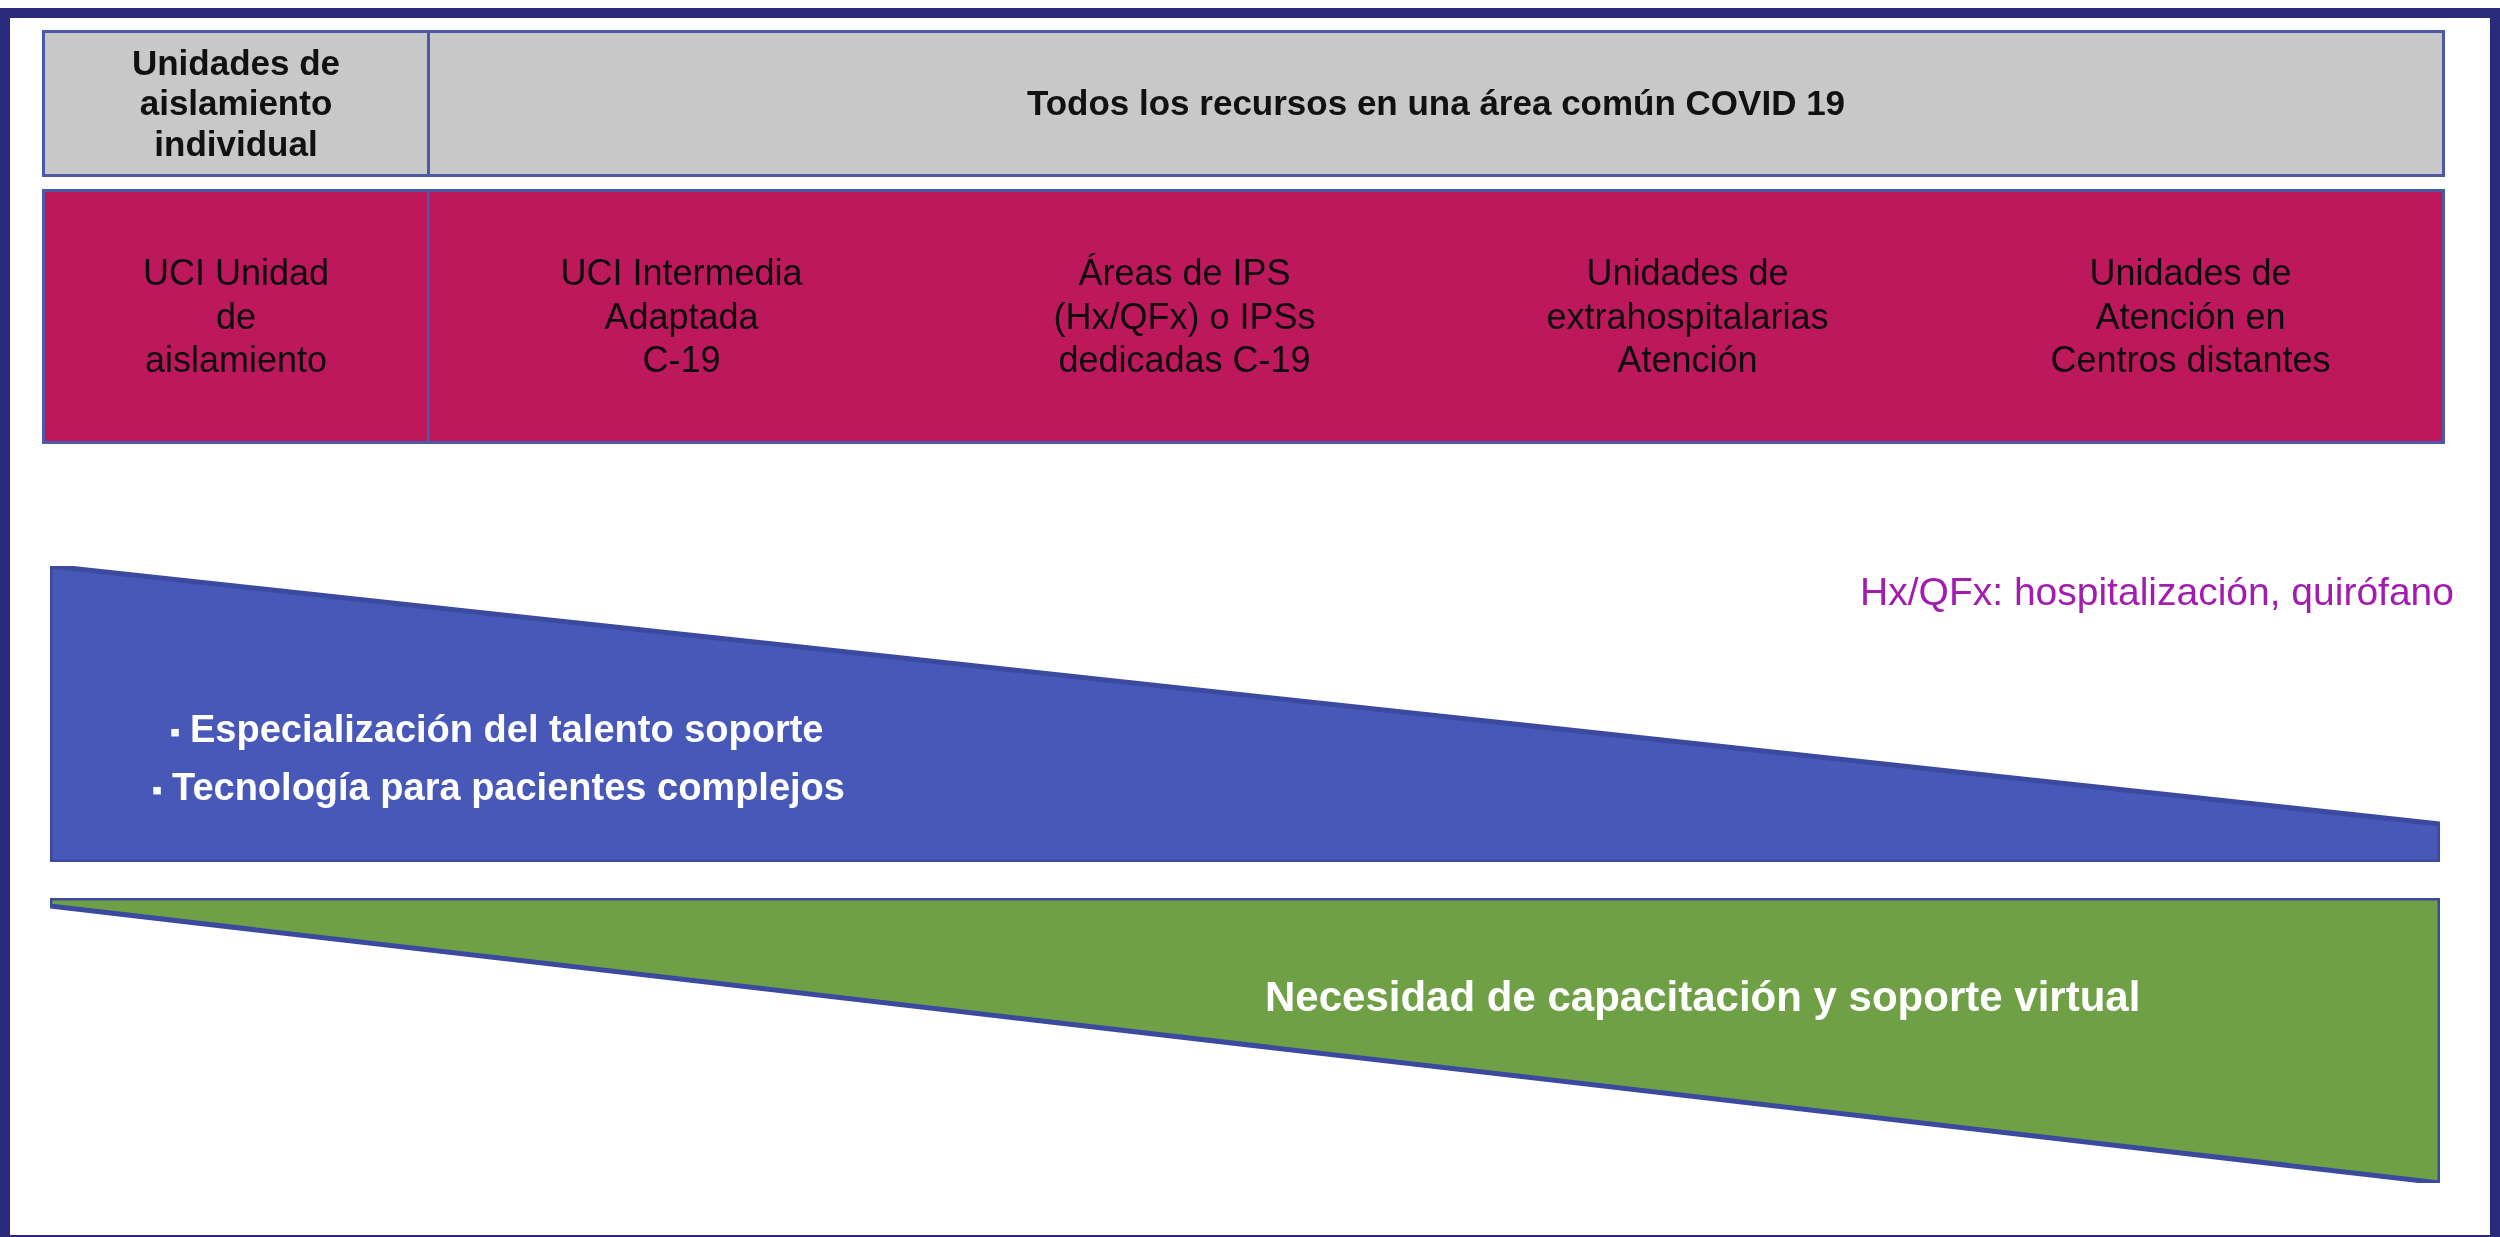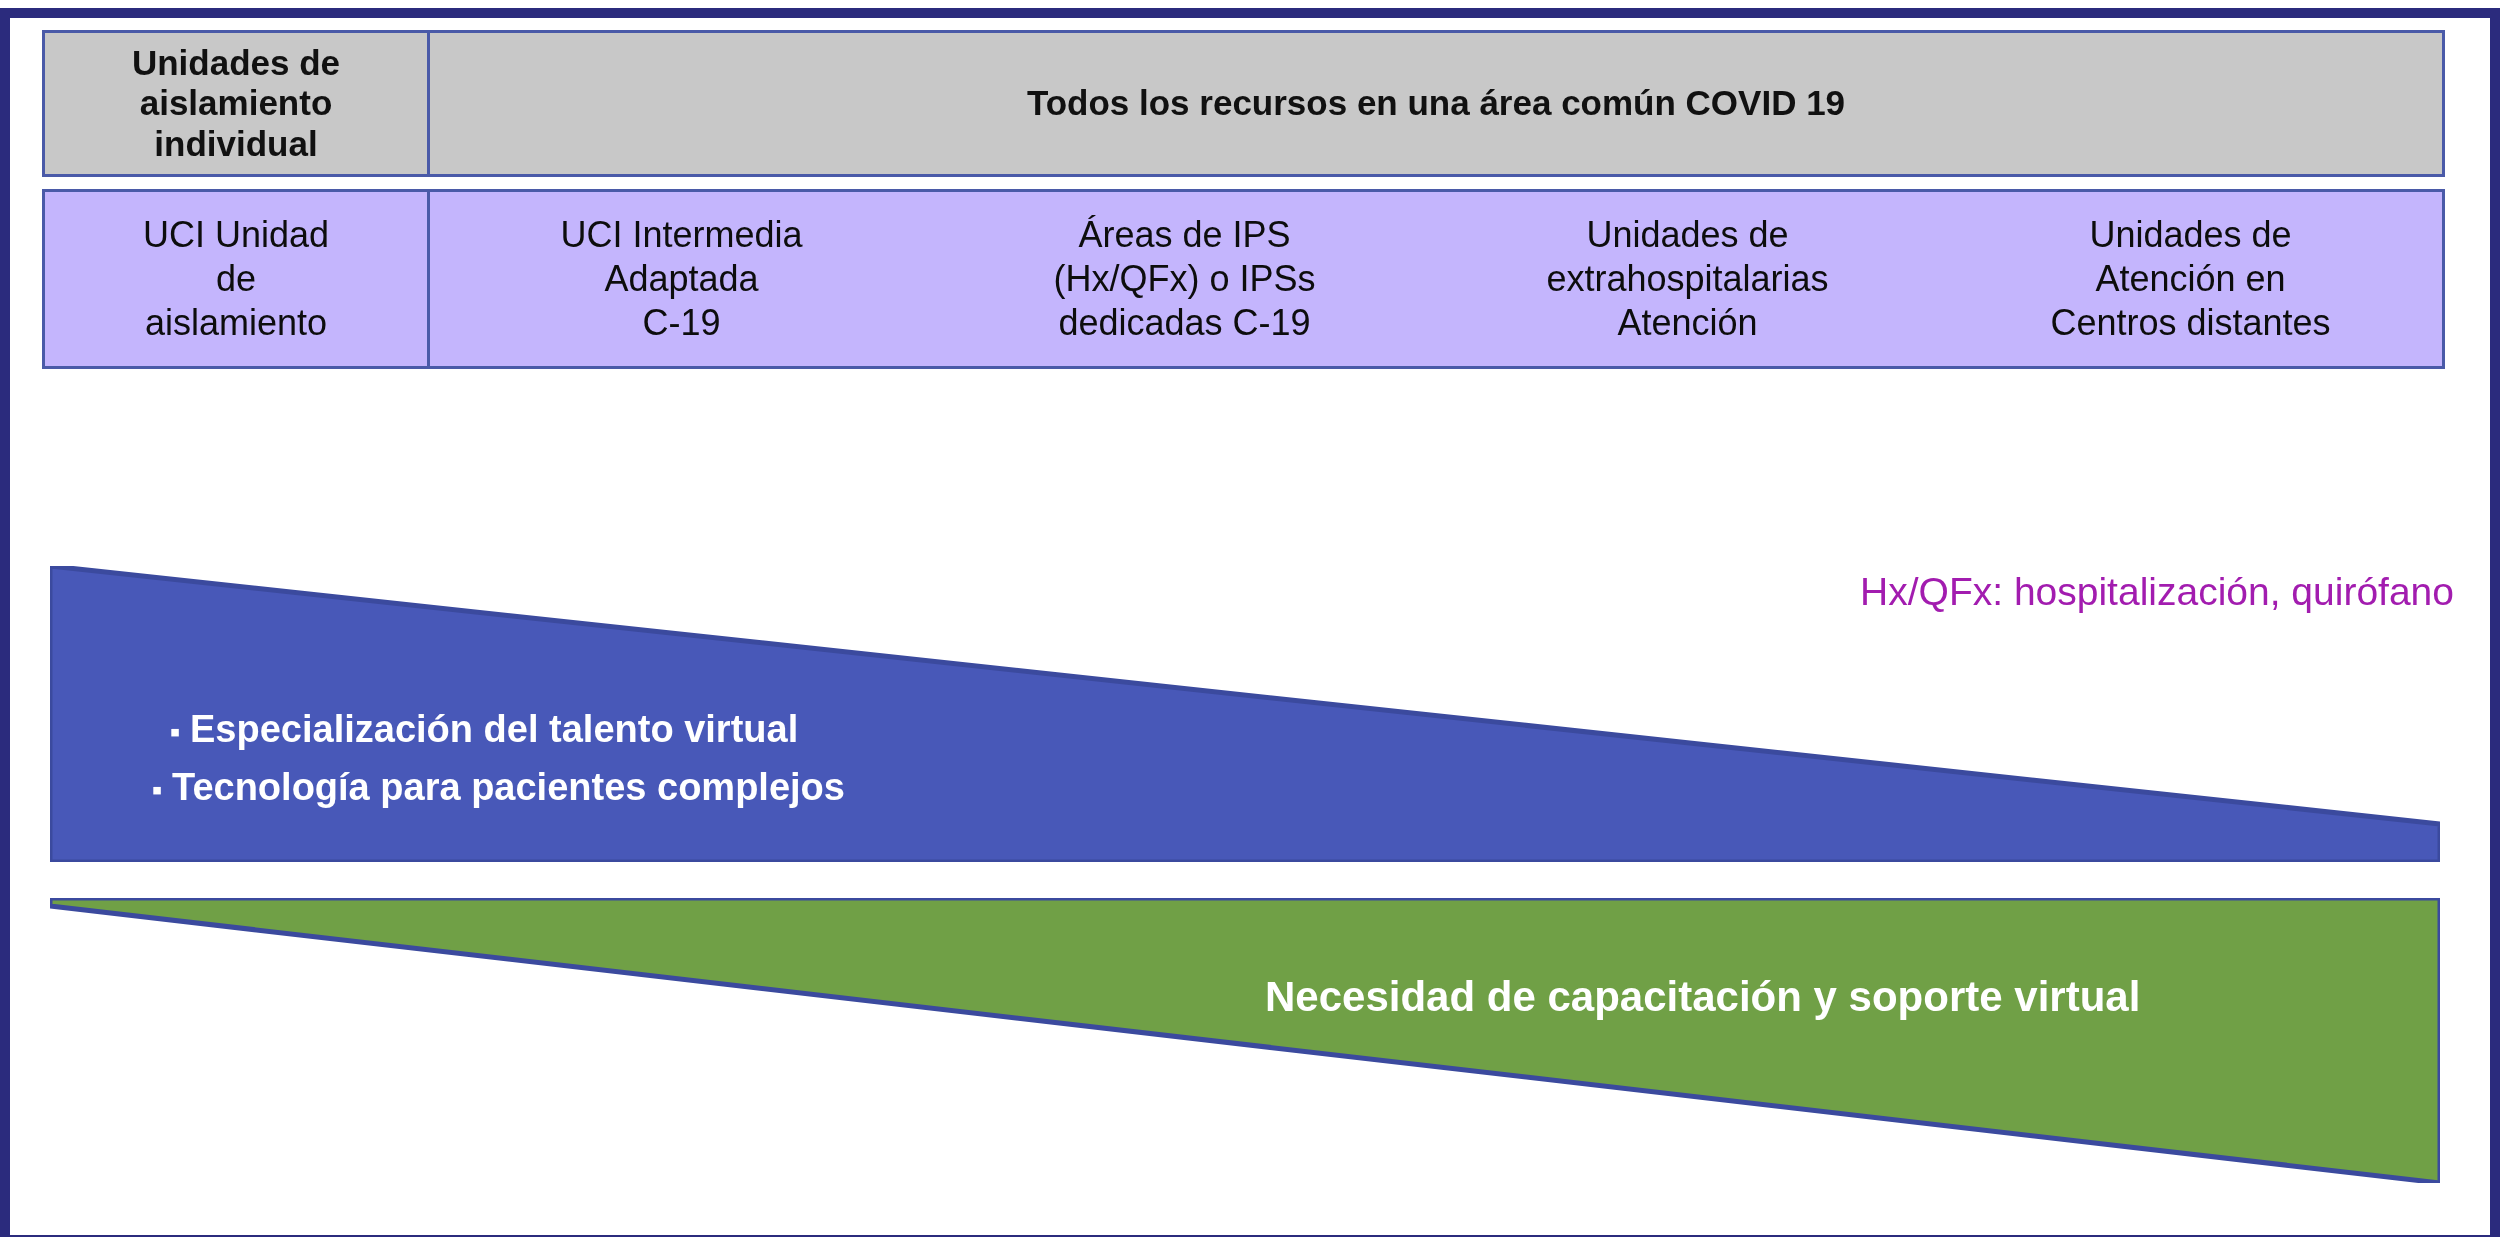--- a/index.html
+++ b/index.html
@@ -46,22 +46,22 @@
     width:385px;
     border-right:3px solid #4a5aa8;
     flex:0 0 385px;
   }
   .row-header .cell-right{ flex:1 1 auto; }
 
   
   .row-cols{
     border:3px solid #4a5aa8;
     border-top:none;
-    background:#c4b5fd;
-    height:180px;
+    background:#be185d;
+    height:255px;
     margin-top:12px;
     border-top:3px solid #4a5aa8;
   }
   .row-cols .cell{
     box-sizing:border-box;
     display:flex;align-items:center;justify-content:center;
     text-align:center;
     color:#0d0d0d;
     font-weight:normal;
     font-size:36px;
@@ -199,21 +199,21 @@
 
   <div class="wedge" id="blue-wedge">
     <svg viewBox="0 0 2390 296" preserveAspectRatio="none">
       <polygon points="0,0 2390,258 2390,296 0,296" fill="#4858b8" stroke="#3b4a9e" stroke-width="5"></polygon>
     </svg>
   </div>
 
   <div class="wedge-text" id="blue-bullets">
     <div class="bullet-row b-row-1">
       <span class="bullet-dot">▪</span>
-      <span>Especialización del talento virtual</span>
+      <span>Especialización del talento soporte</span>
     </div>
     <div class="bullet-row b-row-2">
       <span class="bullet-dot">▪</span>
       <span>Tecnología para pacientes complejos</span>
     </div>
   </div>
 
   <div class="wedge" id="green-wedge">
     <svg viewBox="0 0 2390 285" preserveAspectRatio="none">
       <polygon points="0,0 2390,0 2390,285 0,8" fill="#70a046" stroke="#3b4a9e" stroke-width="5"></polygon>

